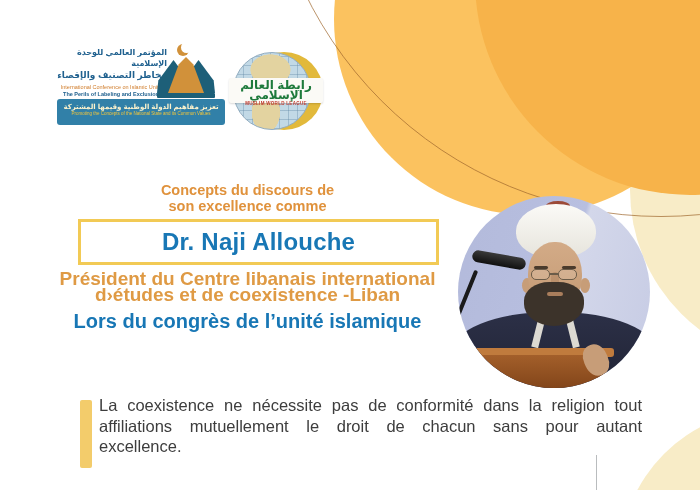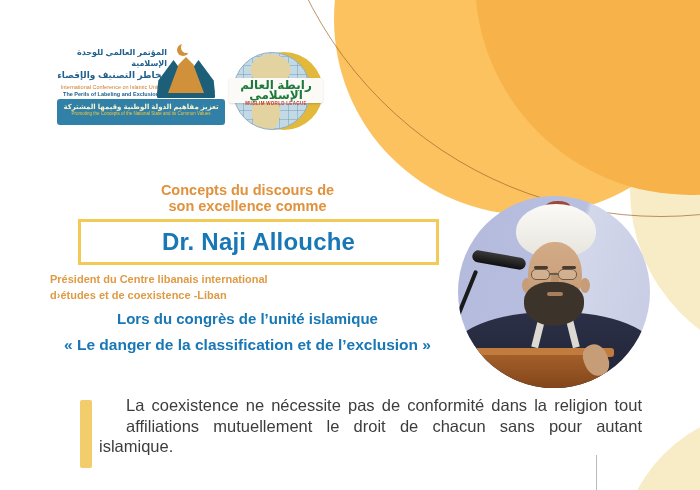--- a/index.html
+++ b/index.html
@@ -52,24 +52,24 @@
     border-radius:2px;text-align:center;padding-top:2px;box-sizing:border-box;
     box-shadow:0 1px 2px rgba(0,0,0,.15);}
   .mwl .band .ar{font-size:12px;font-weight:bold;color:#1e7a3c;line-height:10px;}
   .mwl .band .en{font-size:4.5px;font-weight:bold;color:#c03a2e;line-height:7px;letter-spacing:.3px;}
   
   .kicker{left:50px;top:182px;width:395px;text-align:center;color:#e0923c;
     font-weight:bold;font-size:14.5px;line-height:16px;}
   .name-box{left:70px;top:219px;width:361px;height:46px;background:#ffffff;
     border:3px solid #f2ca55;box-sizing:border-box;display:flex;align-items:center;justify-content:center;margin-left:8px;}
   .name-box .name{color:#1877b5;font-weight:bold;font-size:24px;letter-spacing:.2px;}
-  .role{left:50px;top:271px;width:395px;text-align:left;color:#df9a44;
-    font-size:11px;font-weight:600;line-height:16px;}
+  .role{left:50px;top:271px;width:395px;text-align:center;color:#df9a44;
+    font-size:19px;font-weight:600;line-height:16px;}
   .event-line{left:40px;top:310px;width:415px;text-align:center;color:#1877b5;
-    font-weight:bold;font-size:15px;}
+    font-weight:bold;font-size:20px;}
   .topic-line{left:25px;top:336px;width:445px;text-align:center;color:#1877b5;
     font-weight:bold;font-size:15.5px;}
   
   .portrait{left:458px;top:196px;width:192px;height:192px;border-radius:50%;overflow:hidden;
     background:linear-gradient(105deg,#b3badb 0%,#b8bfe0 54%,#d3d7ea 56%,#c6cbe4 100%);}
   .portrait div{position:absolute;}
   .p-turban-red{left:88px;top:5px;width:24px;height:10px;border-radius:50%;background:#9c4a38;}
   .p-turban{left:58px;top:8px;width:80px;height:54px;border-radius:50% 50% 46% 46%;
     background:linear-gradient(#fbfaf7,#e6e4dc);}
   .p-ear{width:10px;height:15px;border-radius:50%;background:#c79d78;top:82px;}
@@ -91,21 +91,21 @@
   .p-podium-rim{left:6px;top:152px;width:150px;height:9px;border-radius:3px;background:#c07b3d;}
   .p-podium{left:10px;top:159px;width:142px;height:40px;
     clip-path:polygon(9% 0,91% 0,100% 100%,0 100%);
     background:linear-gradient(#a35f2a,#7c4016);}
   .p-mic-stand{left:4px;top:72px;width:4px;height:66px;border-radius:2px;background:#1a1a1a;transform:rotate(22deg);}
   .p-mic{left:14px;top:58px;width:54px;height:12px;border-radius:6px;
     background:linear-gradient(#3a3a3a,#101010);transform:rotate(10deg);}
   
   .quote-bar{left:80px;top:400px;width:12px;height:68px;background:#f3cc6b;border-radius:2px;}
   .quote{left:99px;top:395px;width:543px;color:#3d3d3d;font-size:16.5px;line-height:20.5px;}
-  .quote .j{text-align:justify;text-align-last:justify;margin-left:27px;}
+  .quote .j{text-align:justify;text-align-last:justify;}
 </style>
 </head>
 <body>
 
 <div class="canvas">
 
   <div class="abs circle bg-cream-right"></div>
   <div class="abs circle bg-cream-bottom"></div>
   <div class="abs circle bg-circle-light"></div>
   <div class="abs circle bg-circle-dark"></div>
@@ -145,21 +145,20 @@
     <div>son excellence comme</div>
   </div>
   <div class="abs name-box">
     <span class="name">Dr. Naji Allouche</span>
   </div>
   <div class="abs role">
     <div>Président du Centre libanais international</div>
     <div>d›études et de coexistence -Liban</div>
   </div>
   <div class="abs event-line">Lors du congrès de l’unité islamique</div>
-  <div class="abs topic-line">« Le danger de la classification et de l’exclusion »</div>
 
   <div class="abs portrait">
     <div class="p-turban-red"></div>
     <div class="p-turban"></div>
     <div class="p-ear" style="left:64px;"></div>
     <div class="p-ear" style="left:122px;"></div>
     <div class="p-face"></div>
     <div class="p-nose"></div>
     <div class="p-brow" style="left:76px;"></div>
     <div class="p-brow" style="left:104px;"></div>
@@ -176,16 +175,16 @@
     <div class="p-podium"></div>
     <div class="p-hand"></div>
     <div class="p-mic-stand"></div>
     <div class="p-mic"></div>
   </div>
 
   <div class="abs quote-bar"></div>
   <div class="abs quote">
     <div class="j">La coexistence ne nécessite pas de conformité dans la religion tout</div>
     <div class="j">affiliations mutuellement le droit de chacun sans pour autant</div>
-    <div>islamique.</div>
+    <div>excellence.</div>
   </div>
 
 </div>
 
 </body></html>

